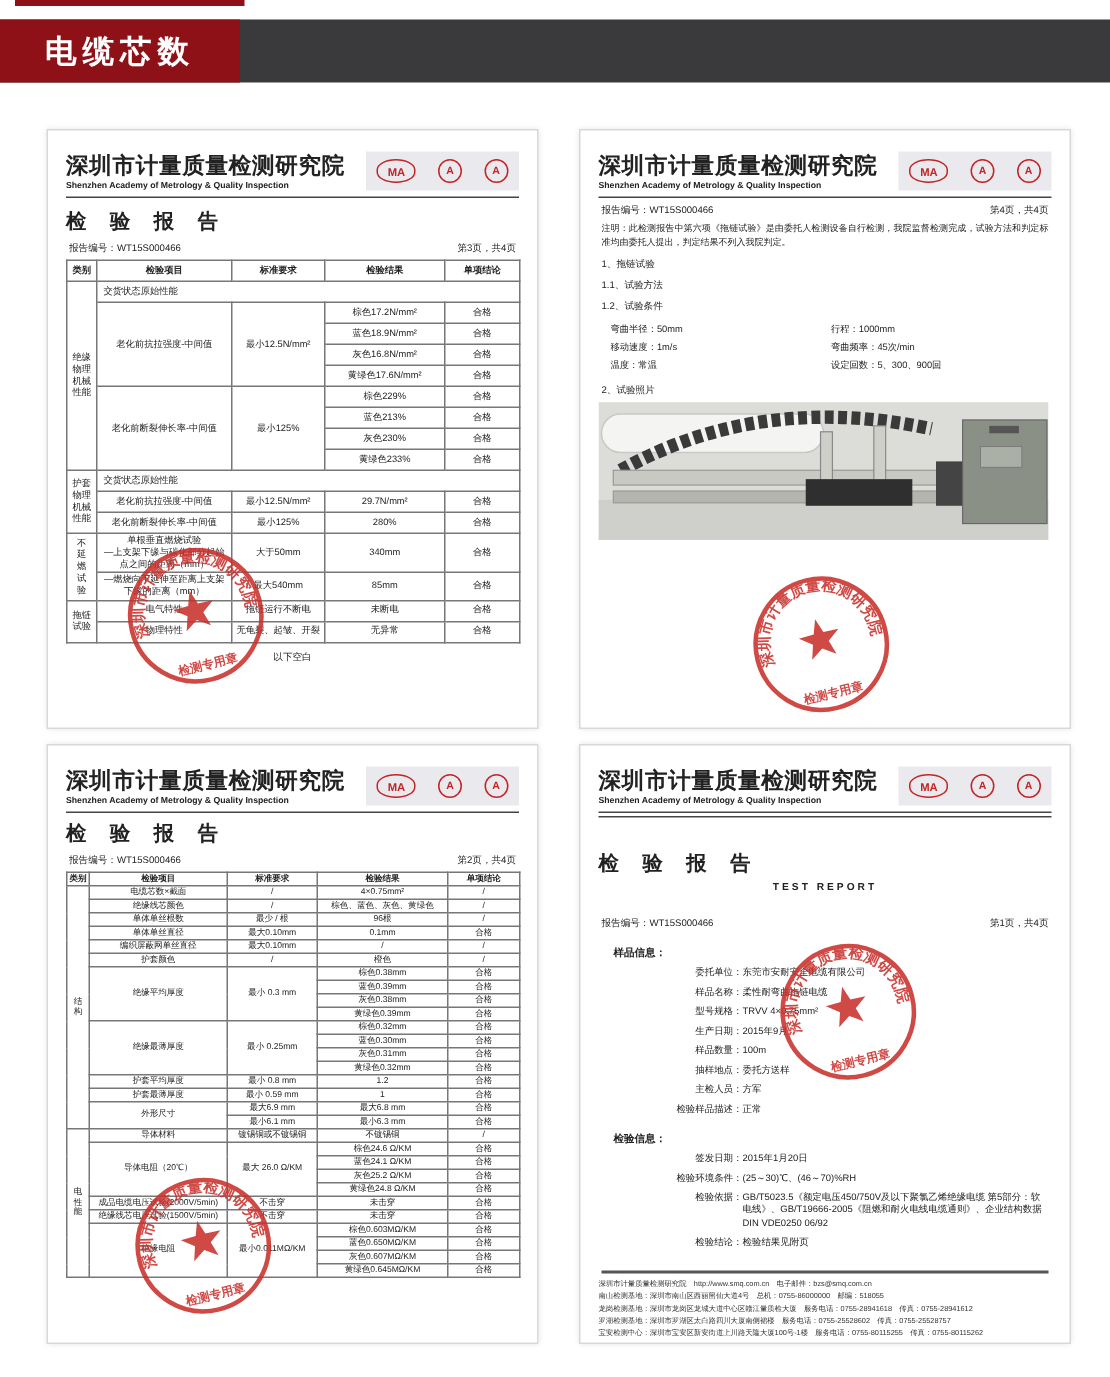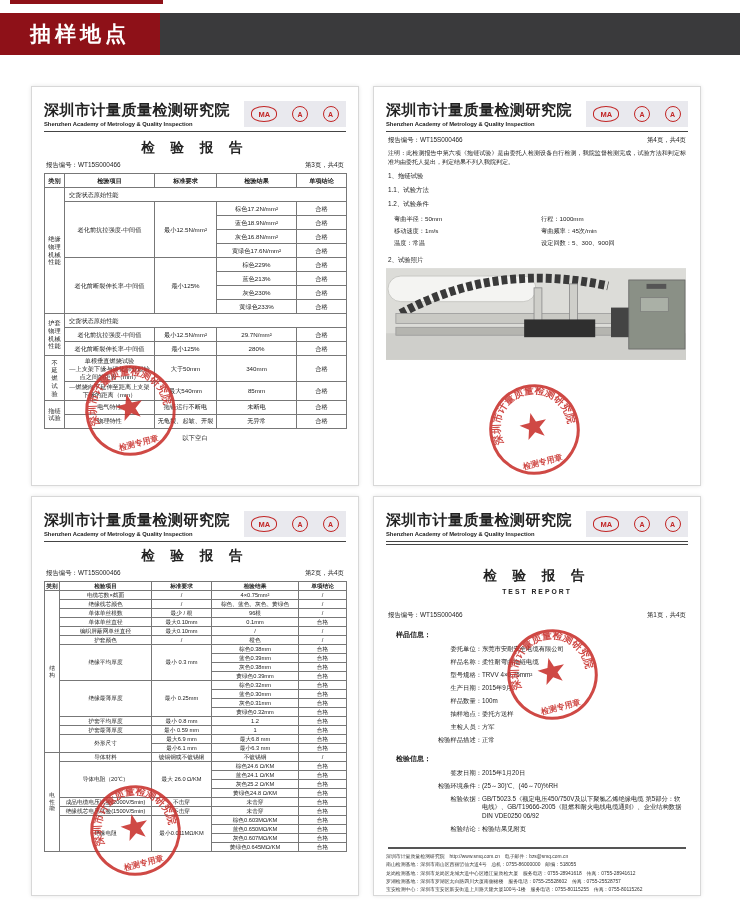--- a/index.html
+++ b/index.html
@@ -7,37 +7,37 @@
   .page{position:relative;width:740px;height:918px;background:#fff;overflow:hidden;}
 
   
   .top-strip{position:absolute;top:0;left:10px;width:153px;height:4px;background:#8e1118;}
   .banner{position:absolute;top:13px;left:0;width:740px;height:42px;background:#3a3a3c;display:flex;}
   .banner-red{width:160px;height:100%;background:#8e1118;display:flex;align-items:center;justify-content:center;
               color:#fff;font-size:21px;font-weight:bold;letter-spacing:4px;}
 
   
   .grid{position:absolute;top:86px;left:31px;width:683px;display:grid;
-        grid-template-columns:328px 328px;grid-template-rows:400px 400px;gap:10px 14px;}
+        grid-template-columns:328px 328px;grid-template-rows:400px 400px;gap:10px 27px;}
   .cert{position:relative;background:#fff;border:1px solid #d8d8d8;box-shadow:0 0 4px rgba(0,0,0,.10);
         box-sizing:border-box;padding:10px 12px;overflow:hidden;}
 
   
   .c-head{display:flex;align-items:flex-start;margin-top:4px;}
   .c-title{flex:1;min-width:0;}
   .cn{font-size:15px;font-weight:bold;letter-spacing:.5px;white-space:nowrap;}
   .en{font-size:5.8px;font-weight:bold;margin-top:1px;white-space:nowrap;}
   .logos{width:102px;height:26px;background:#e9e9ee;display:flex;align-items:center;justify-content:space-around;flex:none;margin-left:4px;}
   .logo{display:flex;align-items:center;justify-content:center;color:#c22525;font-weight:bold;box-sizing:border-box;}
   .logo.oval{width:26px;height:16px;border:1.6px solid #c22525;border-radius:50%/45%;font-size:7.5px;}
   .logo.circle{width:16px;height:16px;border:1.6px solid #c22525;border-radius:50%;font-size:7px;}
   .rule{border-top:1.4px solid #444;margin-top:4px;}
   .rule2{border-top:1px solid #444;margin-top:2px;}
 
-  .r-title{text-align:center;font-size:13.5px;font-weight:bold;letter-spacing:6px;margin:7px 0 3px;}
+  .r-title{text-align:left;font-size:13.5px;font-weight:bold;letter-spacing:6px;margin:7px 0 3px;}
   .r-sub{text-align:center;font-size:6.8px;font-weight:bold;letter-spacing:2px;margin-bottom:2px;}
   .meta{display:flex;justify-content:space-between;font-size:6.4px;margin:4px 2px 3px;}
 
   
   table.rpt{width:100%;border-collapse:collapse;table-layout:fixed;}
   .rpt td{border:0.5px solid #777;font-size:6.2px;line-height:1.25;text-align:center;
           padding:1px 2px;white-space:pre-line;word-break:break-all;}
   .rpt td.hd{font-weight:bold;}
   .rpt td.left{text-align:left;padding-left:4px;}
   .rpt td.cat{padding:0;}
@@ -68,21 +68,21 @@
   .s3{left:56px;top:286px;}
   .s4{left:131px;top:130px;}
 </style>
 </head>
 <body>
 
 <div class="page">
 
   <div class="top-strip"></div>
   <div class="banner">
-    <div class="banner-red">抽样地点</div>
+    <div class="banner-red">电缆芯数</div>
   </div>
 
   <div class="grid">
 
     <div class="cert">
       <div class="c-head">
         <div class="c-title">
           <div class="cn">深圳市计量质量检测研究院</div>
           <div class="en">Shenzhen Academy of Metrology &amp; Quality Inspection</div>
         </div>

